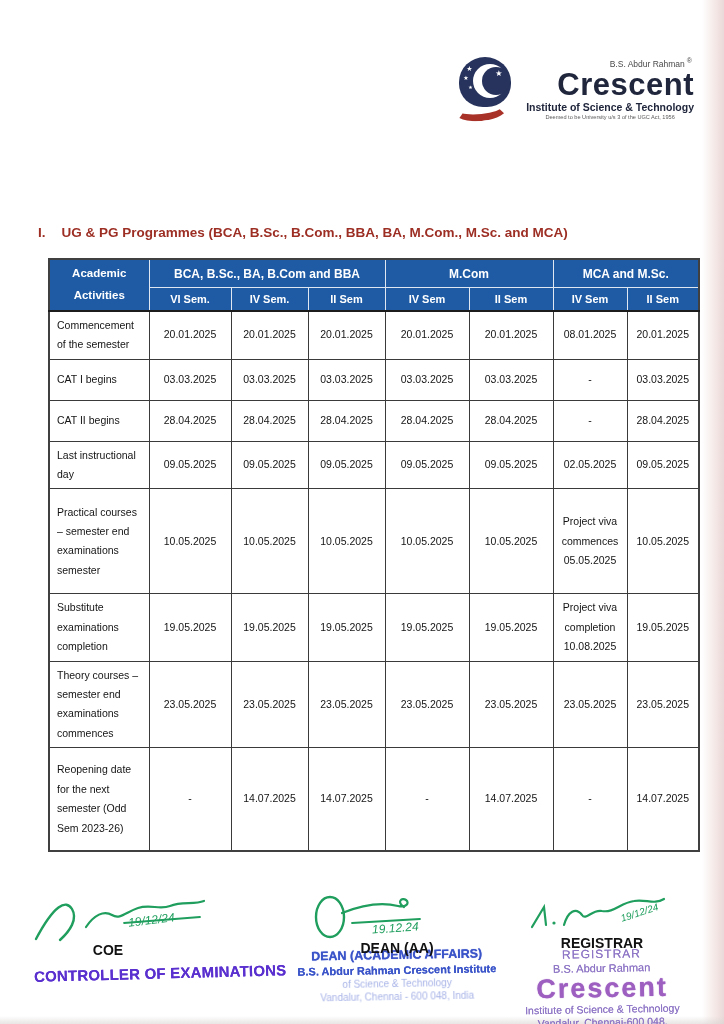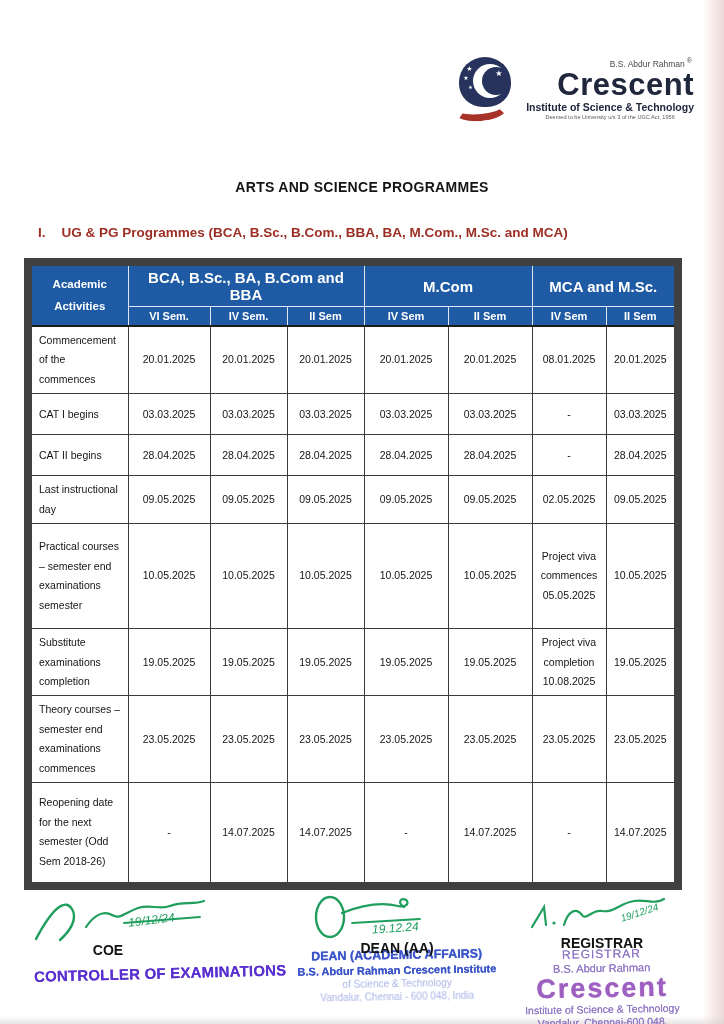--- a/index.html
+++ b/index.html
@@ -40,26 +40,26 @@
 
   
   .doc-title { position:absolute; top:137px; left:0; width:100%; text-align:center;
     font-size:16px; font-weight:bold; color:#9c2e24; }
   .doc-subtitle { position:absolute; top:179px; left:0; width:100%; text-align:center;
     font-size:14px; font-weight:bold; color:#141414; letter-spacing:.3px; }
   .section-heading { position:absolute; top:225px; left:38px; display:flex; gap:16px;
     font-size:13.5px; font-weight:bold; color:#9c2e24; }
 
   
-  table.sched { position:absolute; top:258px; left:24px; width:650px;
-    border-collapse:collapse; table-layout:fixed; border:8px solid #404040; }
+  table.sched { position:absolute; top:258px; left:48px; width:650px;
+    border-collapse:collapse; table-layout:fixed; border:2px solid #404040; }
   table.sched thead th { background:#1e5ba4; color:#ffffff; font-weight:bold;
     border:1px solid #dfe7f2; padding:3px 2px; }
   table.sched thead { border-bottom:2px solid #1c1c1c; }
-  th.group-h { font-size:15px; }
+  th.group-h { font-size:12px; }
   th.sem-h { font-size:11px; padding:6px 2px; }
   th.act-h { font-size:11.5px; line-height:1.9; }
   table.sched td { border:1px solid #3a3a3a; font-size:10.5px; color:#141414;
     vertical-align:middle; }
   td.activity { text-align:left; padding:4px 5px 4px 7px; line-height:1.85; }
   td.val { text-align:center; padding:2px 3px; line-height:1.85; }
 
   
   .signatures { position:absolute; top:893px; left:0; width:724px; height:131px; }
   .sig-block { position:absolute; top:0; }
@@ -114,21 +114,20 @@
     <div class="logo-text">
       <div class="logo-small">
         <span>B.S. Abdur Rahman</span><span class="reg">®</span>
       </div>
       <div class="logo-main">Crescent</div>
       <div class="logo-sub">Institute of Science &amp; Technology</div>
       <div class="logo-tagline">Deemed to be University u/s 3 of the UGC Act, 1956</div>
     </div>
   </header>
 
-  <div class="doc-subtitle">ARTS AND SCIENCE PROGRAMMES</div>
   <div class="section-heading">
     <span>I.</span>
     <span>UG &amp; PG Programmes (BCA, B.Sc., B.Com., BBA, BA, M.Com., M.Sc. and MCA)</span>
   </div>
 
   <table class="sched">
     <colgroup>
       <col style="width:100px">
         <col style="width:82px">
         <col style="width:77px">
@@ -150,21 +149,21 @@
         <th class="sem-h">IV Sem.</th>
         <th class="sem-h">II Sem</th>
         <th class="sem-h">IV Sem</th>
         <th class="sem-h">II Sem</th>
         <th class="sem-h">IV Sem</th>
         <th class="sem-h">II Sem</th>
       </tr>
     </thead>
     <tbody>
       <tr style="height:46px">
-        <td class="activity">Commencement of the commences</td>
+        <td class="activity">Commencement of the semester</td>
         <td class="val">20.01.2025</td>
         <td class="val">20.01.2025</td>
         <td class="val">20.01.2025</td>
         <td class="val">20.01.2025</td>
         <td class="val">20.01.2025</td>
         <td class="val">08.01.2025</td>
         <td class="val">20.01.2025</td>
       </tr>
       <tr style="height:41px">
         <td class="activity">CAT I begins</td>
@@ -220,21 +219,21 @@
         <td class="activity">Theory courses – semester end examinations commences</td>
         <td class="val">23.05.2025</td>
         <td class="val">23.05.2025</td>
         <td class="val">23.05.2025</td>
         <td class="val">23.05.2025</td>
         <td class="val">23.05.2025</td>
         <td class="val">23.05.2025</td>
         <td class="val">23.05.2025</td>
       </tr>
       <tr style="height:103px">
-        <td class="activity">Reopening date for the next semester (Odd Sem 2018-26)</td>
+        <td class="activity">Reopening date for the next semester (Odd Sem 2023-26)</td>
         <td class="val">-</td>
         <td class="val">14.07.2025</td>
         <td class="val">14.07.2025</td>
         <td class="val">-</td>
         <td class="val">14.07.2025</td>
         <td class="val">-</td>
         <td class="val">14.07.2025</td>
       </tr>
     </tbody>
   </table>

